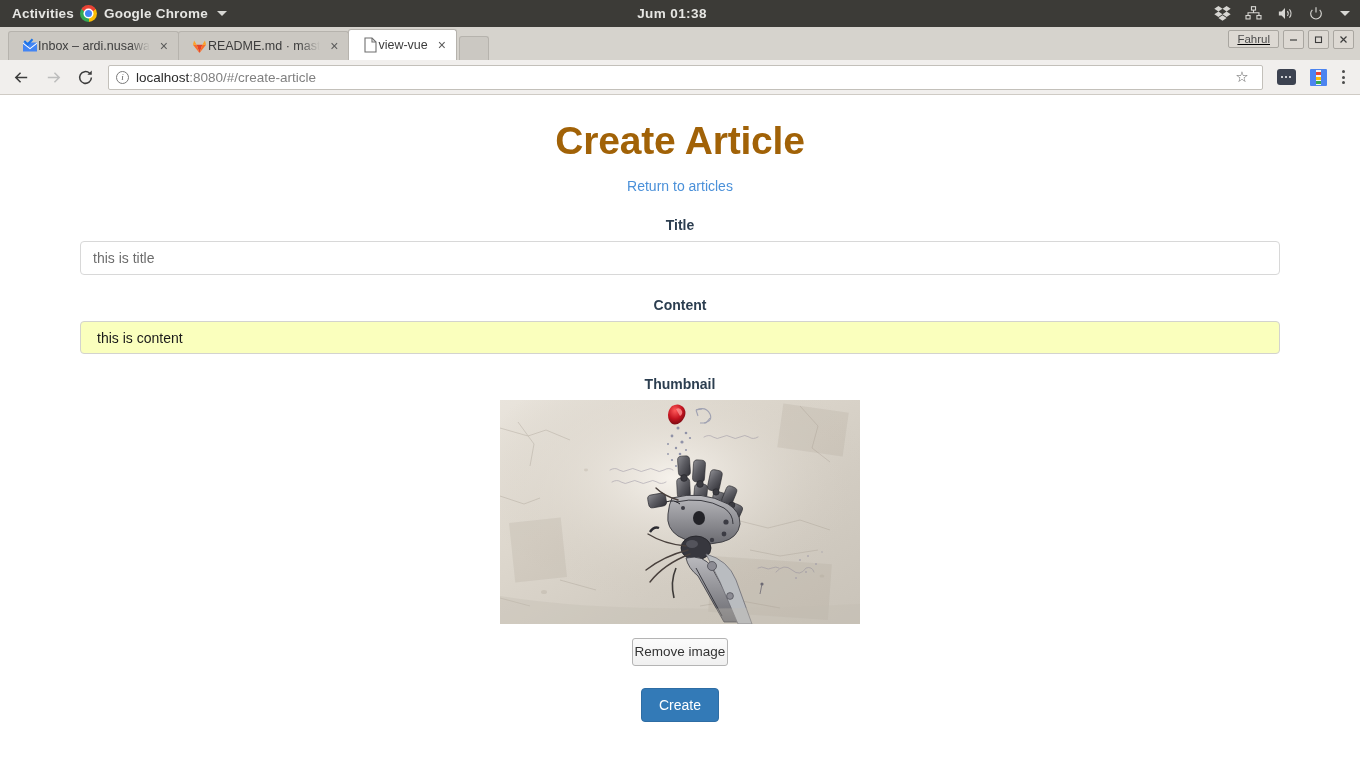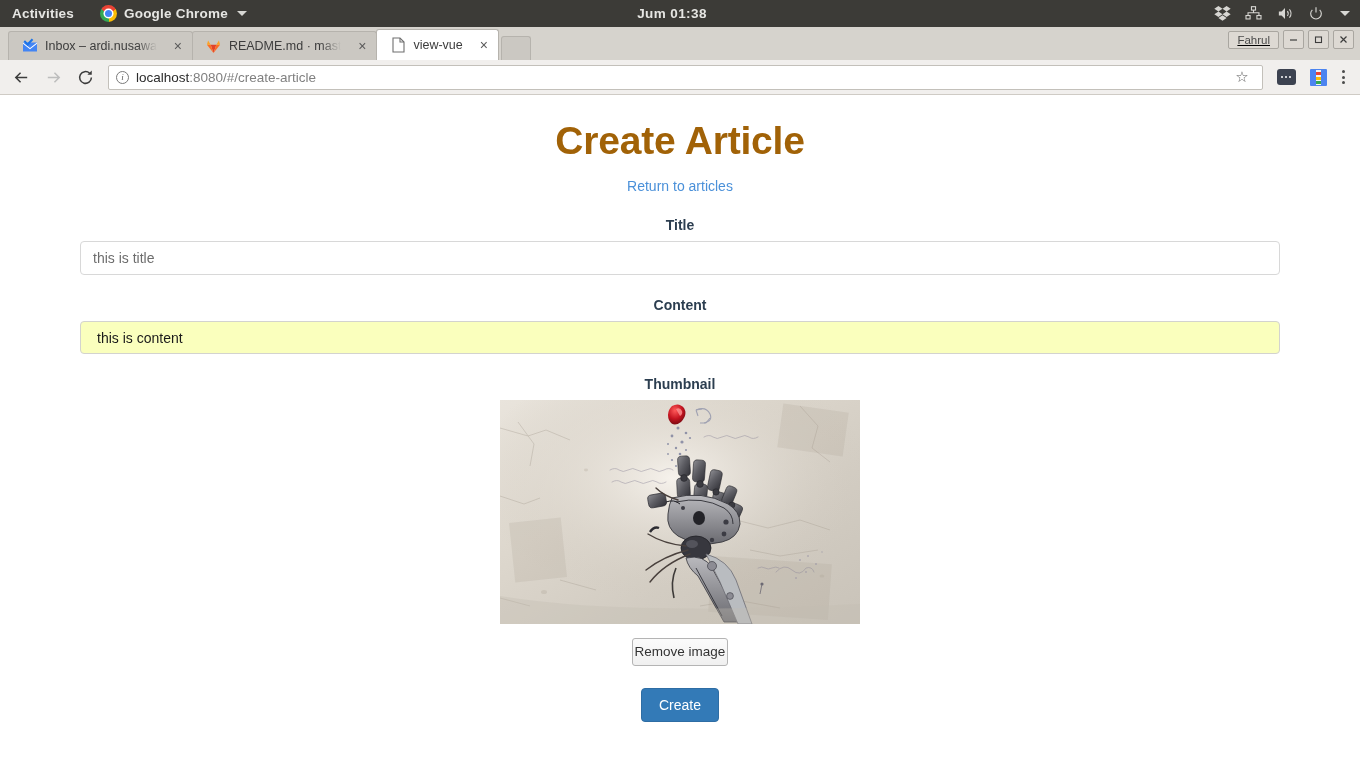--- a/index.html
+++ b/index.html
@@ -16,21 +16,21 @@
     height: 27px;
     background: #3c3b37;
     display: flex;
     align-items: center;
     color: #e6e6e3;
     font-size: 13.5px;
     font-weight: bold;
     position: relative;
     user-select: none;
   }
-  .gnome-activities { padding: 0 26px 0 12px; letter-spacing: .2px; }
+  .gnome-activities { padding: 0 6px 0 12px; letter-spacing: .2px; }
   .gnome-app { display: flex; align-items: center; gap: 7px; }
   .gnome-app-name { letter-spacing: .2px; }
   .gnome-caret {
     width: 0; height: 0;
     border-left: 5px solid transparent;
     border-right: 5px solid transparent;
     border-top: 5px solid #d8d8d4;
     margin-left: 2px;
   }
   .gnome-clock {
@@ -62,21 +62,20 @@
     height: 33px;
     display: flex;
     align-items: flex-end;
     padding-left: 8px;
     position: relative;
   }
   .tab {
     height: 29px;
     display: flex;
     align-items: center;
-    gap: 7px;
     padding: 0 6px 0 13px;
     font-size: 12.5px;
     color: #3c3c3c;
     position: relative;
     min-width: 0;
     border-top-left-radius: 3px;
     border-top-right-radius: 3px;
     background: #c9c6c0;
     margin-right: -1px;
     border: 1px solid #b6b3ad;
@@ -109,21 +108,21 @@
   .tab-newtab-stub {
     width: 30px; height: 24px;
     border: 1px solid #b6b3ad; border-bottom: none;
     background: #cbc8c2;
     border-top-left-radius: 3px; border-top-right-radius: 3px;
     margin-left: 3px;
   }
 
   .winbtns {
     position: absolute; right: 6px; top: 3px;
-    display: flex; align-items: center; gap: 4px; text-decoration: underline;
+    display: flex; align-items: flex-start; gap: 4px; text-decoration: underline;
   }
   .winuser {
     font-size: 11.5px; color: #4b4b4b;
     border: 1px solid #a9a6a0; border-radius: 2px;
     padding: 2px 8px; background: #ddd9d3;
   }
   .winbtn {
     width: 21px; height: 19px;
     border: 1px solid #a9a6a0; border-radius: 2px;
     background: #ddd9d3;

